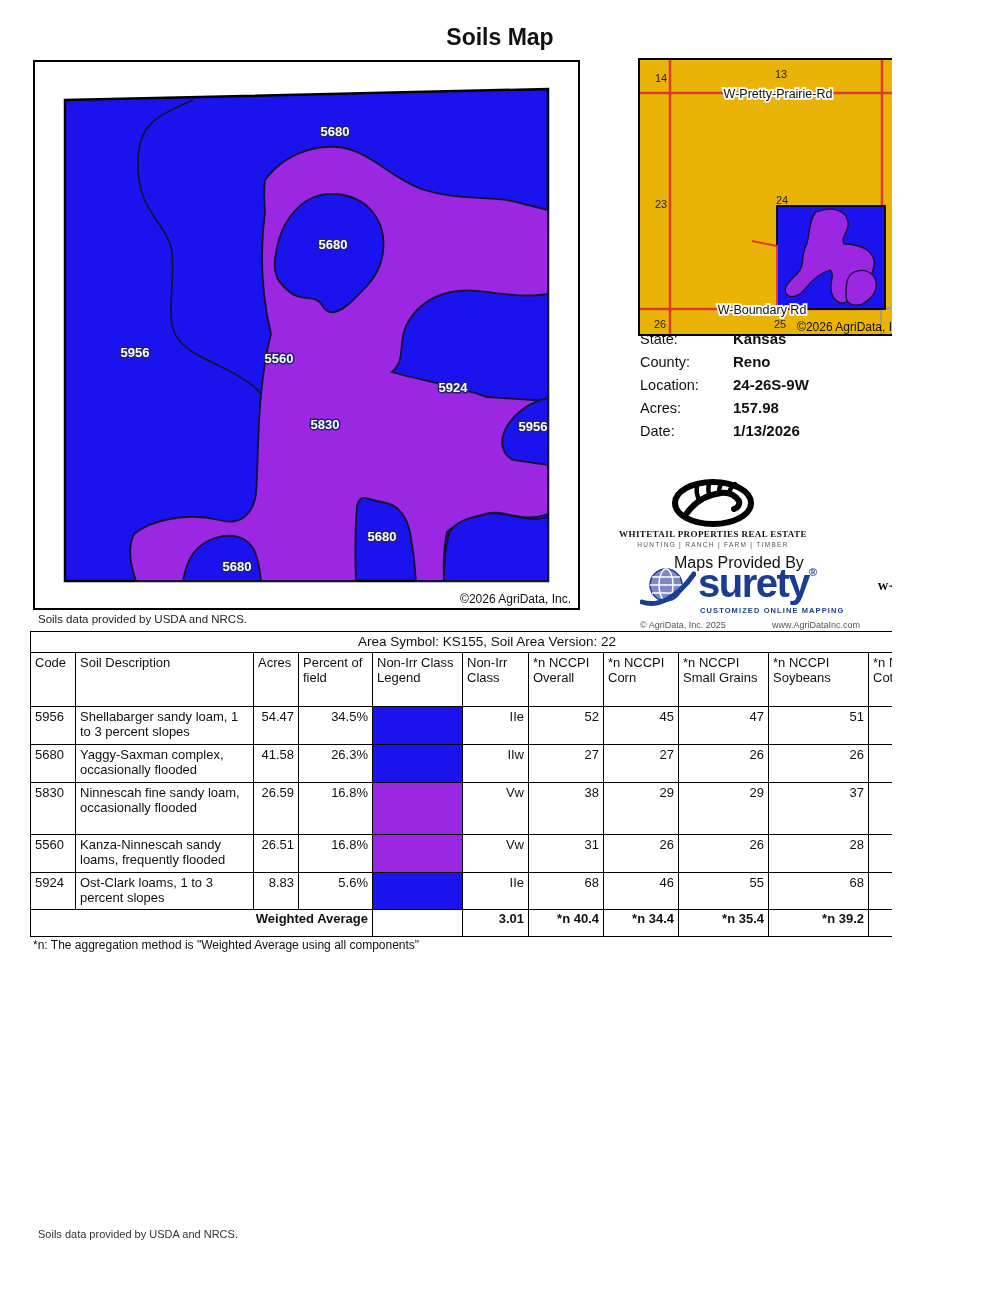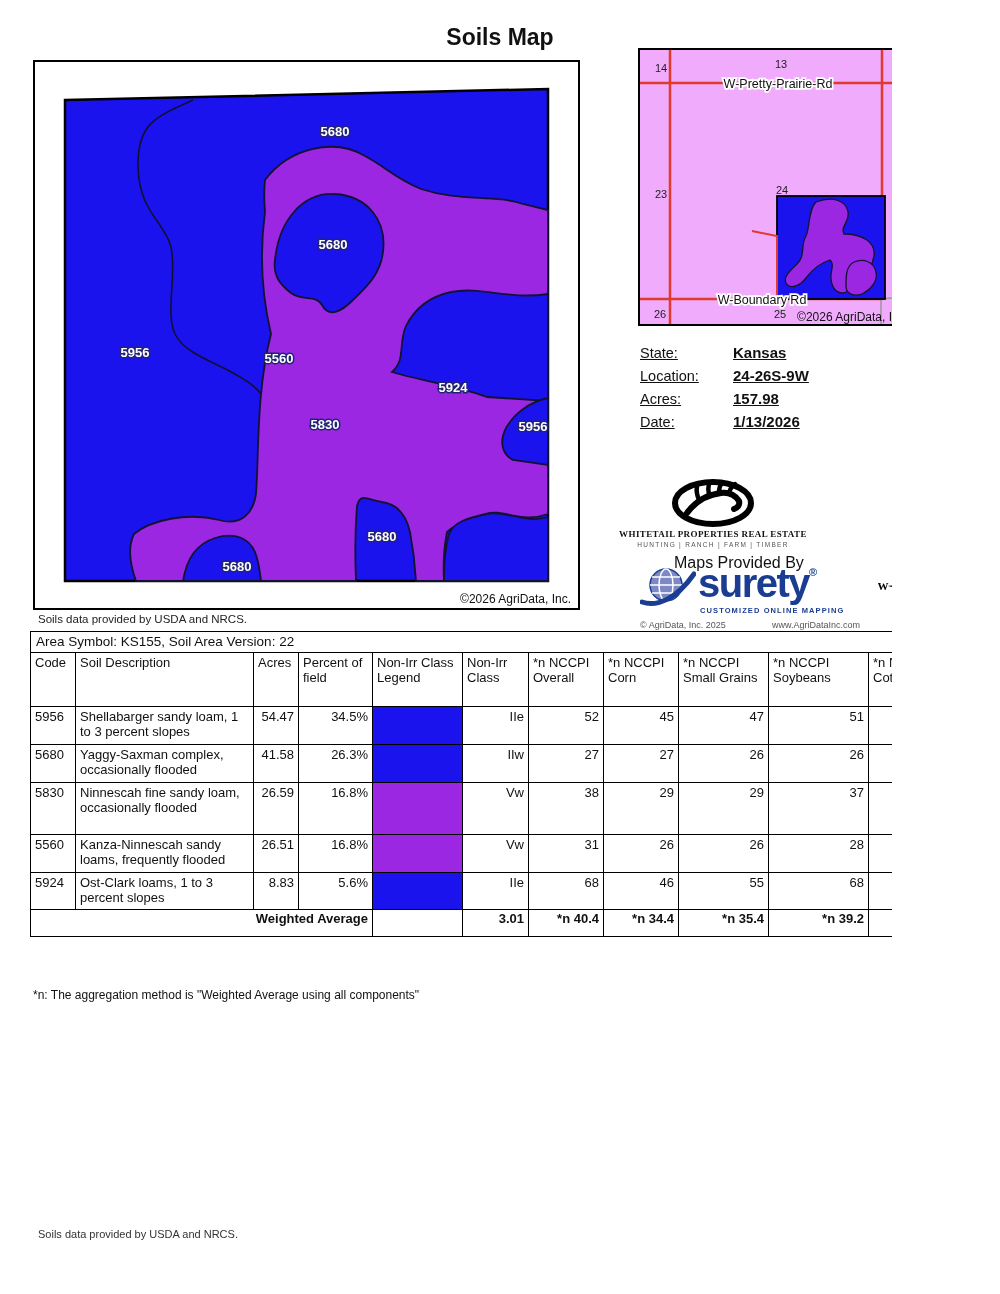--- a/index.html
+++ b/index.html
@@ -1,43 +1,43 @@
 <!DOCTYPE html>
 <html><head>
 <meta charset="utf-8">
 <style>
   html,body{margin:0;padding:0;background:#fff;}
   body{font-family:"Liberation Sans",sans-serif;color:#111;}
   .page{position:relative;width:892px;height:1294px;background:#fff;overflow:hidden;}
   .title{position:absolute;left:0;top:24px;width:1000px;text-align:center;font-size:23px;font-weight:bold;}
   .map-frame{position:absolute;left:33px;top:60px;width:543px;height:546px;border:2px solid #000;background:#fff;}
-  .inset-frame{position:absolute;left:638px;top:48px;width:273px;height:274px;border:2px solid #000;background:#f0abfc;}
+  .inset-frame{position:absolute;left:638px;top:58px;width:273px;height:274px;border:2px solid #000;background:#eab308;}
   .note{position:absolute;font-size:11.5px;color:#222;}
-  .info-block{position:absolute;left:640px;top:341px;width:270px;text-decoration:underline;}
+  .info-block{position:absolute;left:640px;top:327px;width:270px;}
   .info-row{display:flex;height:23px;align-items:center;}
   .info-row .lbl{width:93px;font-size:14.5px;}
   .info-row .val{font-size:15px;font-weight:bold;}
   .wt-block{position:absolute;left:618px;top:478px;width:190px;text-align:center;}
   .wt-name{font-family:"Liberation Serif",serif;font-size:9px;font-weight:bold;letter-spacing:.4px;white-space:nowrap;margin-top:1px;}
   .wt-tag{font-size:6.5px;color:#555;letter-spacing:1.3px;margin-top:2px;white-space:nowrap;}
   .mpb{position:absolute;left:643px;top:554px;font-size:16px;margin-left:31px;}
   .surety{position:absolute;left:640px;top:566px;width:225px;}
   .surety-row{display:flex;align-items:flex-start;}
   .surety-word{font-size:40px;font-weight:bold;letter-spacing:-1.5px;line-height:34px;margin-left:2px;}
   .surety-reg{font-size:11px;font-weight:bold;vertical-align:top;}
   .surety-tag{font-size:7.5px;font-weight:bold;letter-spacing:1.1px;margin:-2px 0 0 60px;}
   .surety-foot{display:flex;justify-content:space-between;width:220px;font-size:9px;color:#555;margin-top:5px;}
   .compass{position:absolute;left:878px;top:536px;}
   table.soil{position:absolute;left:30px;top:631px;border-collapse:collapse;table-layout:fixed;width:913px;font-size:13px;}
   table.soil td,table.soil th{border:1.5px solid #000;padding:2px 4px;vertical-align:top;font-weight:normal;text-align:left;overflow:hidden;}
   table.soil .num{text-align:right;}
-  table.soil .cap{font-size:13.5px;padding:2px 5px;}
+  table.soil .cap{font-size:13.5px;padding:2px 5px;text-align:center;}
   table.soil .legend-cell{padding:0;}
   table.soil tr.wavg td{font-weight:bold;vertical-align:middle;padding-top:1px;padding-bottom:10px;}
-  .footnote{position:absolute;left:33px;top:988px;font-size:12px;}
+  .footnote{position:absolute;left:33px;top:938px;font-size:12px;}
   svg text{font-family:"Liberation Sans",sans-serif;}
   .soil-label{font-size:13px;font-weight:bold;fill:#fff;stroke:#232375;stroke-width:3px;paint-order:stroke;text-anchor:middle;}
   .inset-num{font-size:11px;fill:#222;}
   .road-label{font-size:12.5px;fill:#111;stroke:#fff;stroke-width:3.5px;paint-order:stroke;text-anchor:middle;}
   .copyright-txt{font-size:12px;fill:#111;text-anchor:end;}
   .compass-letter{font-family:"Liberation Serif",serif;font-size:11px;font-weight:bold;fill:#000;text-anchor:middle;}
 </style>
 </head>
 <body>
 
@@ -111,20 +111,24 @@
       <text class="road-label" x="138" y="38">W-Pretty-Prairie-Rd</text>
       <text class="road-label" x="122" y="254">W-Boundary Rd</text>
       <text class="copyright-txt" x="268" y="271">©2026 AgriData, Inc.</text>
     </svg>
   </div>
 
   <div class="info-block">
     <div class="info-row">
         <span class="lbl">State:</span>
         <span class="val">Kansas</span>
+      </div>
+    <div class="info-row">
+        <span class="lbl">County:</span>
+        <span class="val">Reno</span>
       </div>
     <div class="info-row">
         <span class="lbl">Location:</span>
         <span class="val">24-26S-9W</span>
       </div>
     <div class="info-row">
         <span class="lbl">Acres:</span>
         <span class="val">157.98</span>
       </div>
     <div class="info-row">

